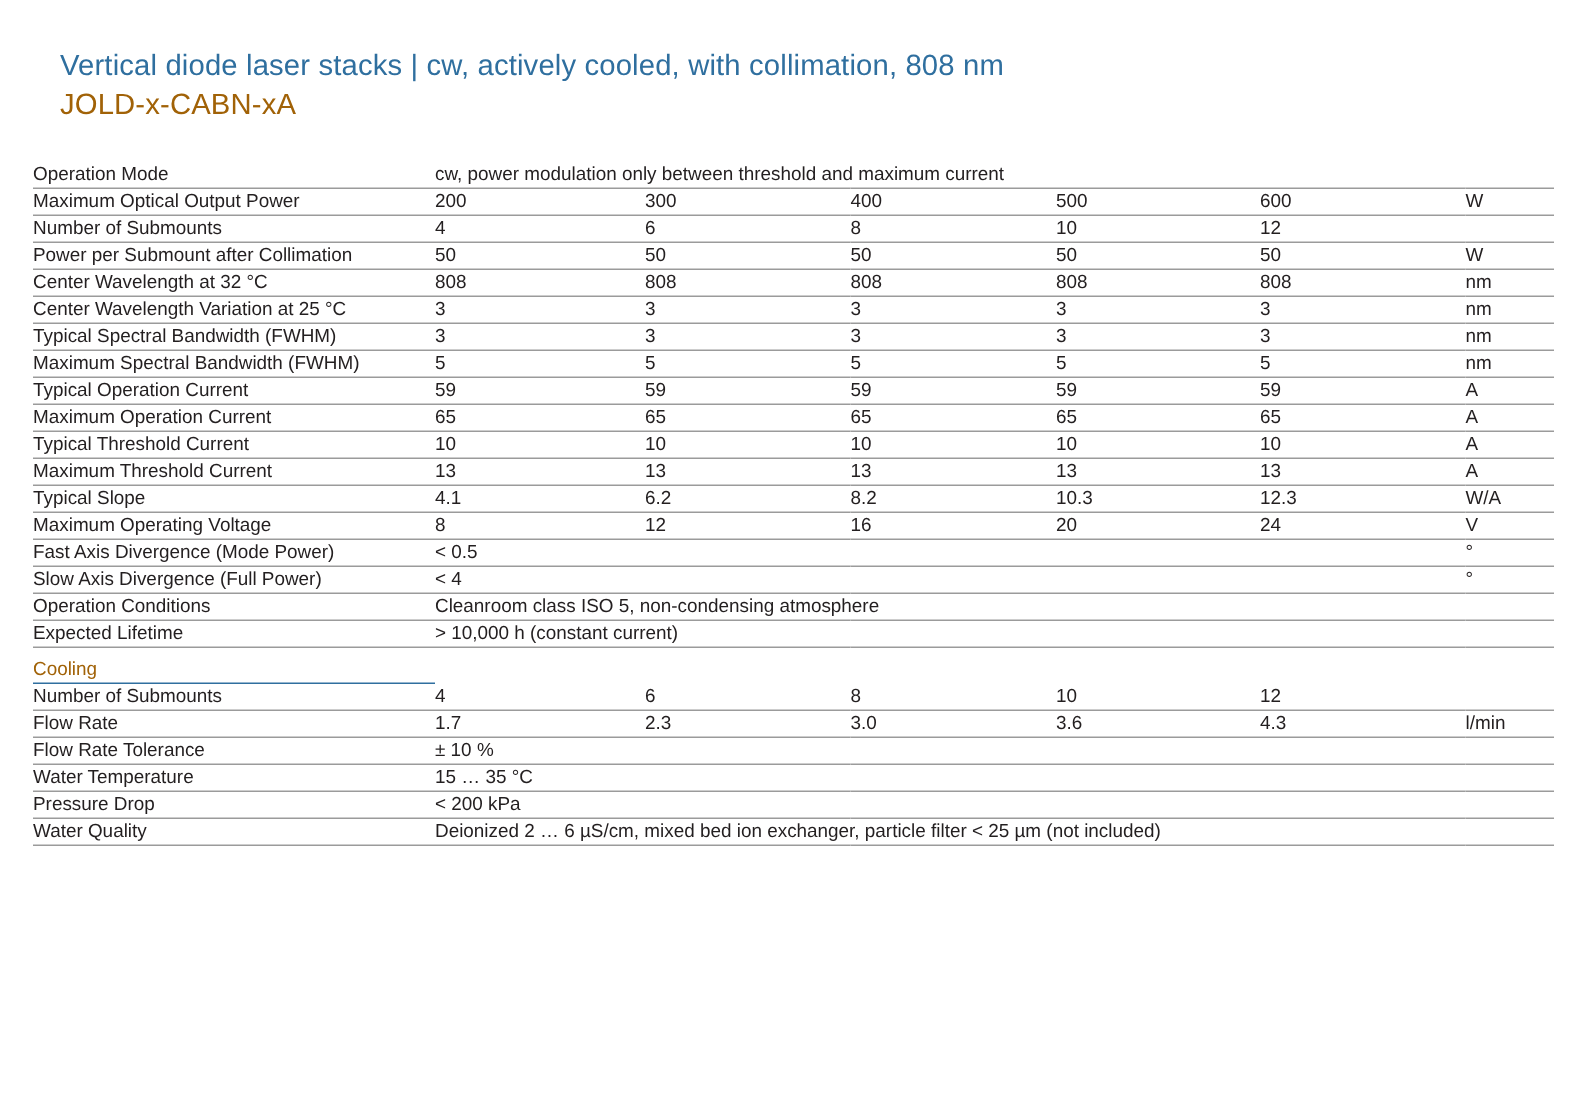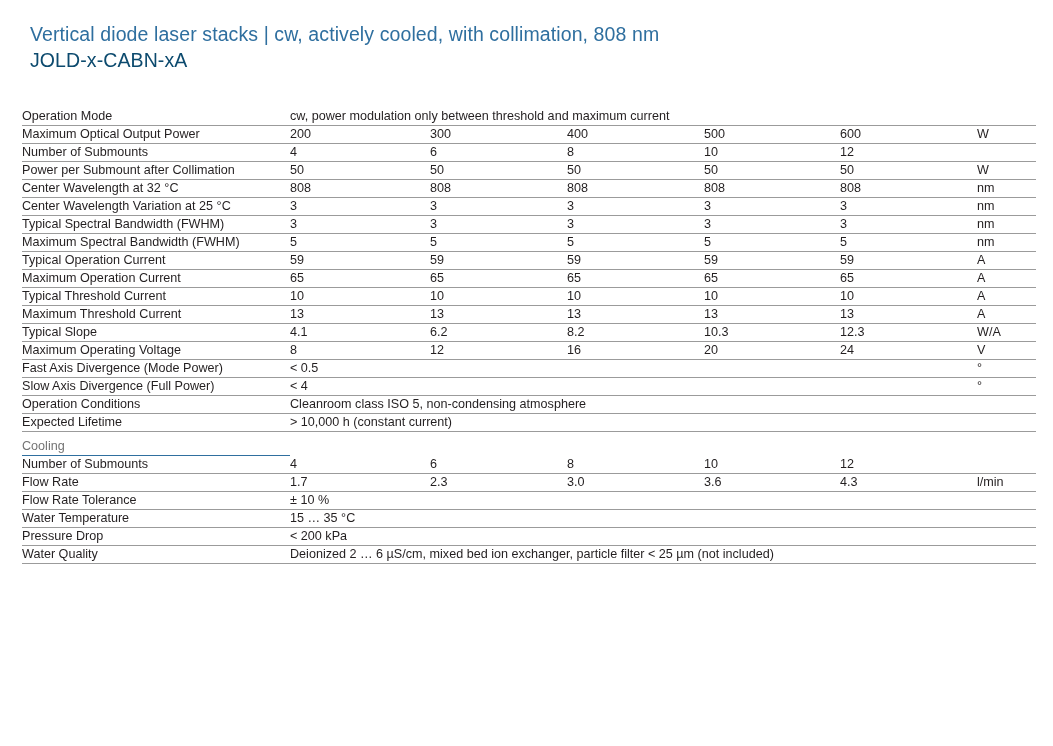--- a/index.html
+++ b/index.html
@@ -12,35 +12,35 @@
     height: 746px;
     font-family: "Liberation Sans", sans-serif;
     color: #231f20;
     overflow: hidden;
   }
   .page {
     position: relative;
     width: 1053px;
     height: 746px;
     box-sizing: border-box;
-    padding: 8px;
+    padding: 18px;
   }
   .title-block {
     padding: 14px 0 0 22px;
   }
   .doc-title {
     font-size: 19.5px;
     color: #2f6f9f;
     font-weight: 400;
     letter-spacing: 0.1px;
     line-height: 1.25;
   }
   .doc-subtitle {
     font-size: 19.5px;
-    color: #0c4a6e;
+    color: #a16207;
     font-weight: 400;
     letter-spacing: 0.1px;
     line-height: 1.25;
     margin-top: 2px;
   }
   table.spec {
     position: absolute;
     top: 108px;
     left: 22px;
     width: 1014px;
@@ -83,21 +83,21 @@
   }
   .hdr-unit {
     border-bottom: 1px solid #231f20 !important;
   }
   .blankspacer td {
     height: 6px;
     border: none !important;
     padding: 0;
   }
   .sec-title {
-    color: #737373;
+    color: #a16207;
     padding: 3px 4px 4px 2px;
     border-bottom: 1px solid #2f6f9f !important;
   }
 </style>
 </head>
 <body>
 
 <div class="page">
 
   <div class="title-block">

